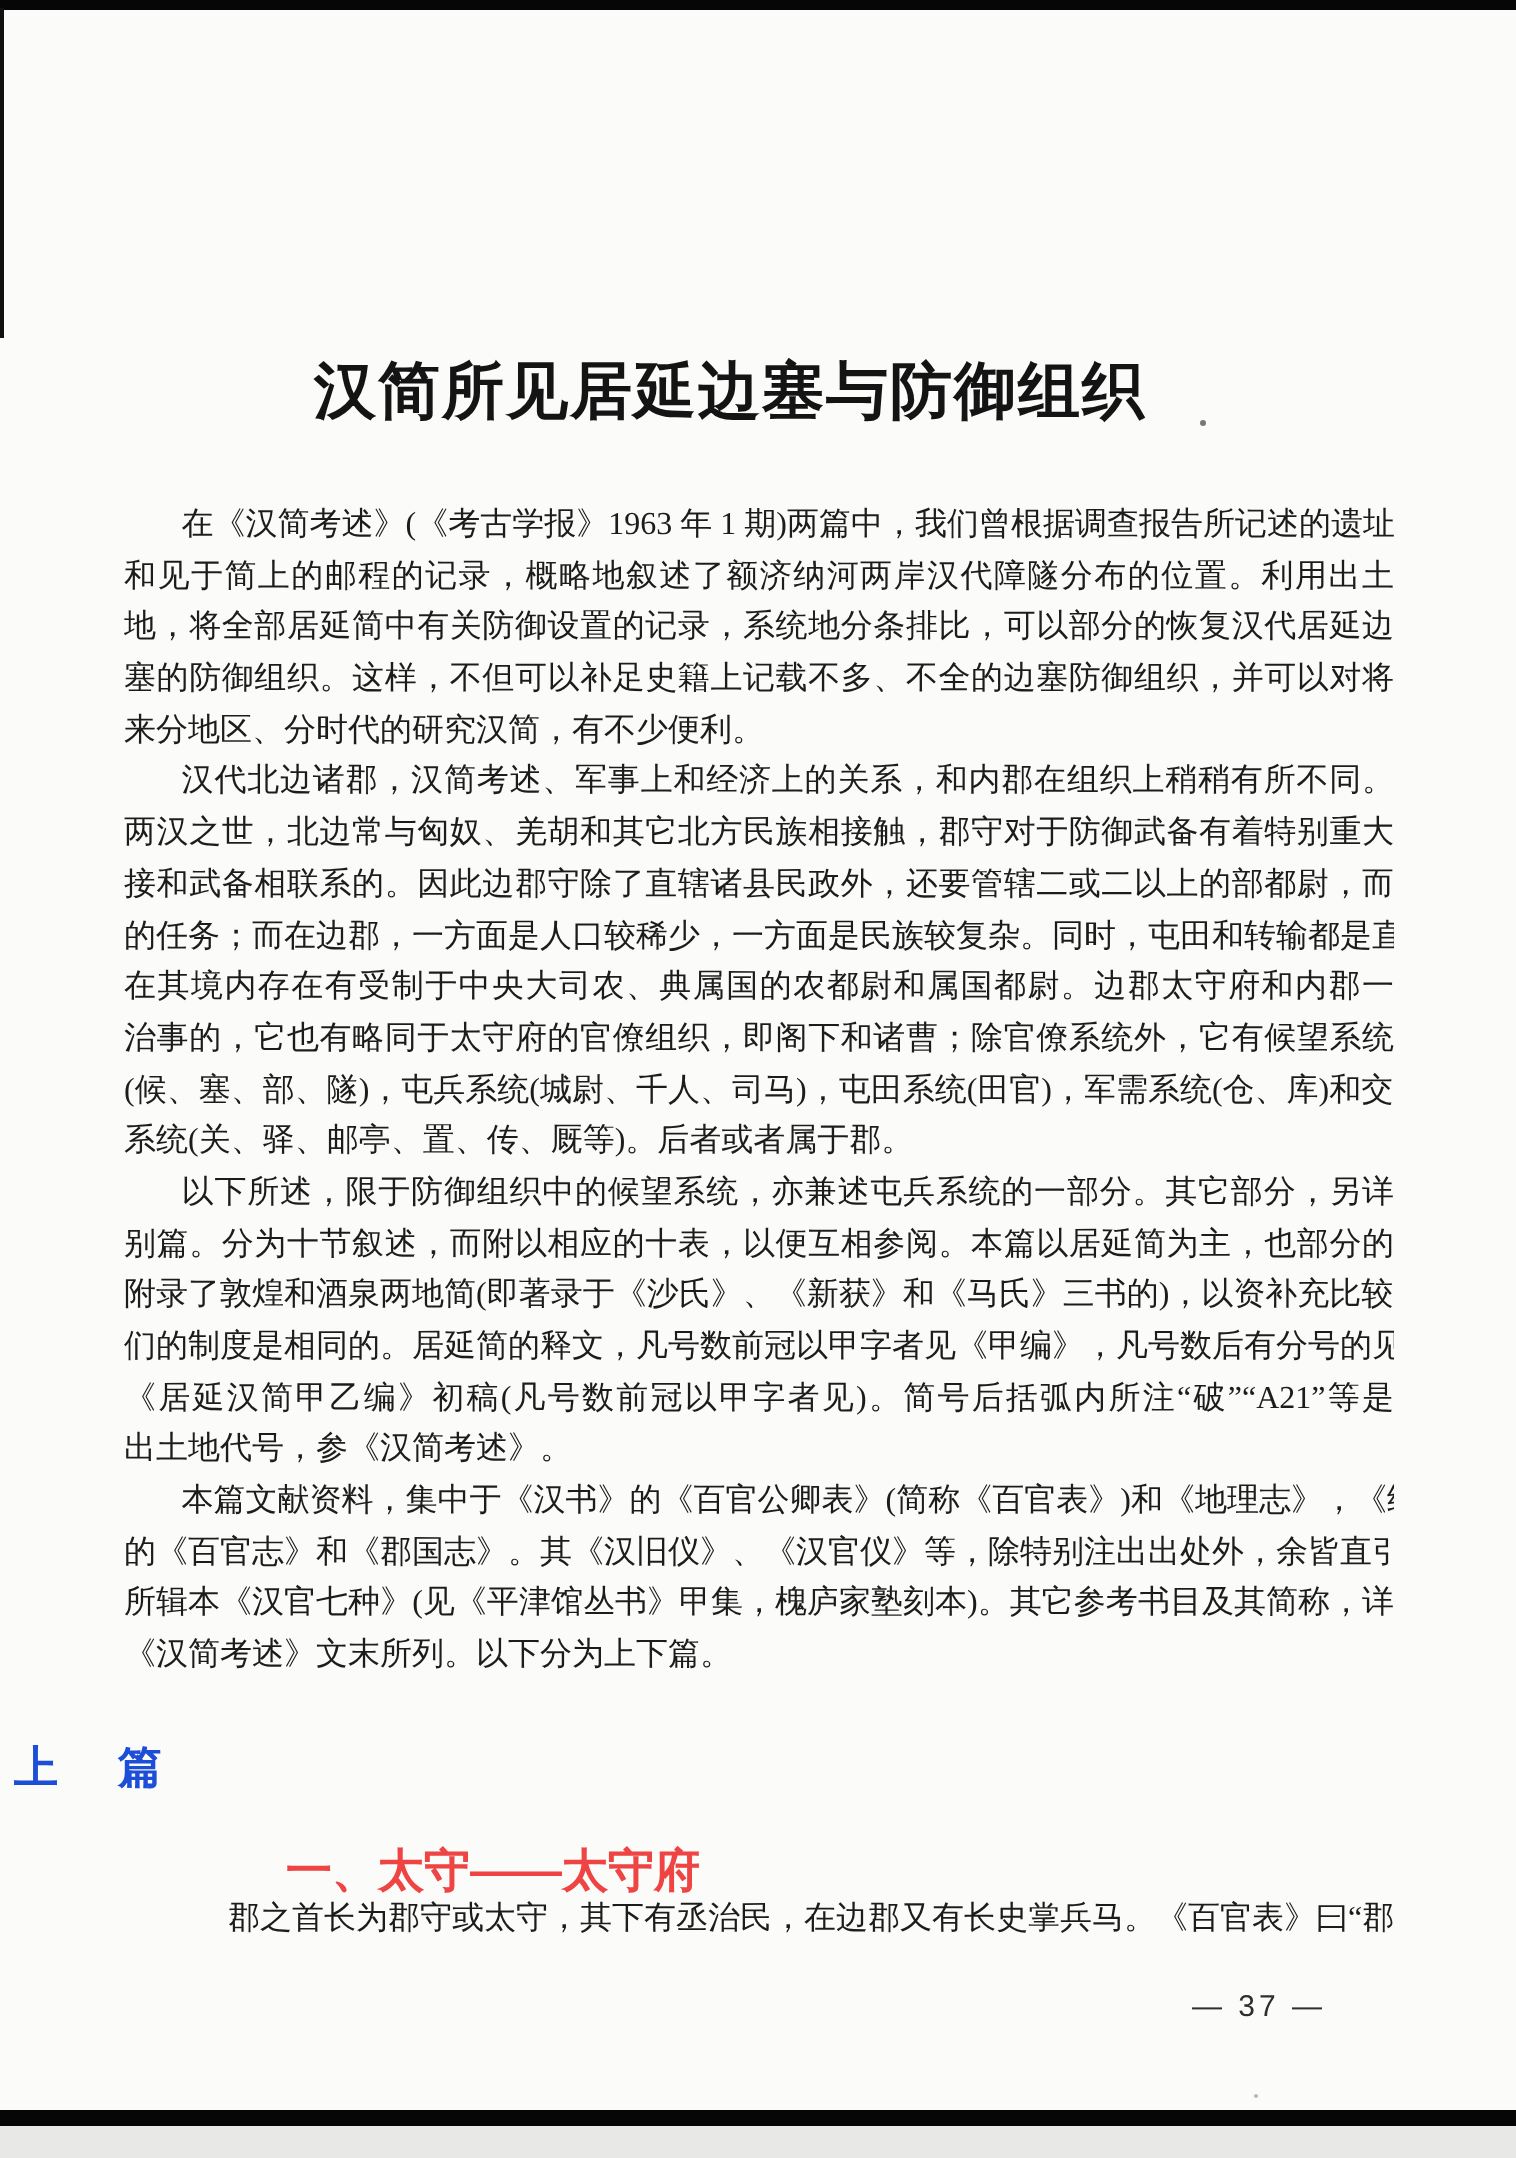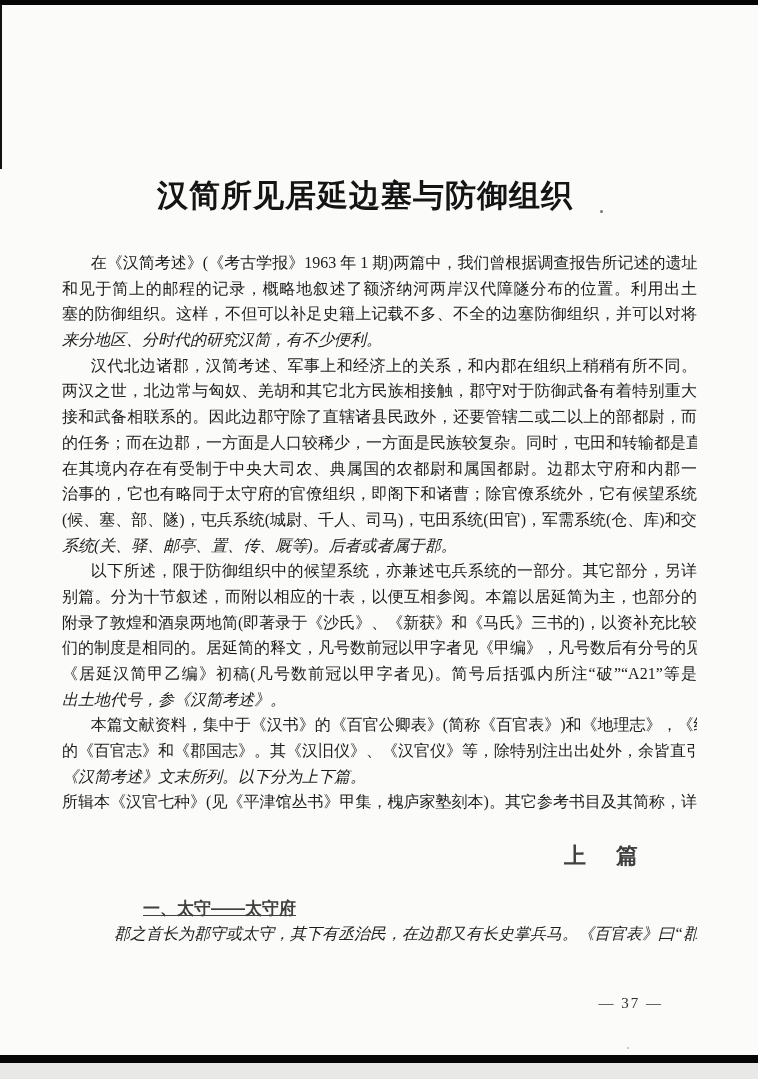--- a/index.html
+++ b/index.html
@@ -44,50 +44,49 @@
   }
   .line {
     height: 25.7px;
     line-height: 25.7px;
     text-align: justify;
     text-align-last: justify;
     overflow: hidden;
     white-space: nowrap;
   }
   .line.first { text-indent: 1.8em; }
-  .line.plast { text-align-last: left; font-style: italic; }
+  .line.plast { text-align-last: left; }
 
   .section-heading {
     margin: 28px 0 0 0;
-    font-family: Liberation Mono, monospace;
+    font-family: Liberation Sans, sans-serif;
     font-weight: 700;
     font-size: 22px;
     line-height: 30px;
     letter-spacing: 4px;
-    text-align: right;
+    text-align: left;
     transform: translateX(-55px);
-    color: #404040;
+    color: #1d4ed8;
   }
   .subsection-heading {
     margin: 24px 0 0 0;
     padding-left: 81px;
     font-family: "Liberation Sans", "DejaVu Sans", sans-serif;
     font-weight: 700;
-    font-size: 17px;
+    font-size: 23px;
     line-height: 24px;
-    color: #404040;
-    text-decoration: underline;
+    color: #ef4444;
   }
   .subsection-body .line.first { text-indent: 3.25em; }
   .subsection-body .line.plast { text-align-last: justify; }
 
   .page-number {
     position: absolute;
     right: 95px; top: 995px;
-    font-family: Liberation Serif, serif;
+    font-family: Liberation Sans, sans-serif;
     font-size: 15px;
     letter-spacing: 2px;
     color: #2e2e2e;
   }
 </style>
 </head>
 <body>
 
 <div class="page">
 
@@ -96,40 +95,41 @@
 
   <h1 class="title">汉简所见居延边塞与防御组织</h1>
 
   <div class="speckle-1"></div>
 
   <div class="body-col">
 
     <div class="intro-paragraphs">
         <div class="line first">在《汉简考述》(《考古学报》1963 年 1 期)两篇中，我们曾根据调查报告所记述的遗址</div>
         <div class="line">和见于简上的邮程的记录，概略地叙述了额济纳河两岸汉代障隧分布的位置。利用出土</div>
+        <div class="line">地，将全部居延简中有关防御设置的记录，系统地分条排比，可以部分的恢复汉代居延边</div>
         <div class="line">塞的防御组织。这样，不但可以补足史籍上记载不多、不全的边塞防御组织，并可以对将</div>
         <div class="line plast">来分地区、分时代的研究汉简，有不少便利。</div>
         <div class="line first">汉代北边诸郡，汉简考述、军事上和经济上的关系，和内郡在组织上稍稍有所不同。</div>
         <div class="line">两汉之世，北边常与匈奴、羌胡和其它北方民族相接触，郡守对于防御武备有着特别重大</div>
         <div class="line">接和武备相联系的。因此边郡守除了直辖诸县民政外，还要管辖二或二以上的部都尉，而</div>
         <div class="line">的任务；而在边郡，一方面是人口较稀少，一方面是民族较复杂。同时，屯田和转输都是直</div>
         <div class="line">在其境内存在有受制于中央大司农、典属国的农都尉和属国都尉。边郡太守府和内郡一</div>
         <div class="line">治事的，它也有略同于太守府的官僚组织，即阁下和诸曹；除官僚系统外，它有候望系统</div>
         <div class="line">(候、塞、部、隧)，屯兵系统(城尉、千人、司马)，屯田系统(田官)，军需系统(仓、库)和交通</div>
         <div class="line plast">系统(关、驿、邮亭、置、传、厩等)。后者或者属于郡。</div>
         <div class="line first">以下所述，限于防御组织中的候望系统，亦兼述屯兵系统的一部分。其它部分，另详</div>
         <div class="line">别篇。分为十节叙述，而附以相应的十表，以便互相参阅。本篇以居延简为主，也部分的</div>
         <div class="line">附录了敦煌和酒泉两地简(即著录于《沙氏》、《新获》和《马氏》三书的)，以资补充比较，它</div>
         <div class="line">们的制度是相同的。居延简的释文，凡号数前冠以甲字者见《甲编》，凡号数后有分号的见</div>
         <div class="line">《居延汉简甲乙编》初稿(凡号数前冠以甲字者见)。简号后括弧内所注“破”“A21”等是</div>
         <div class="line plast">出土地代号，参《汉简考述》。</div>
         <div class="line first">本篇文献资料，集中于《汉书》的《百官公卿表》(简称《百官表》)和《地理志》，《续汉书》</div>
         <div class="line">的《百官志》和《郡国志》。其《汉旧仪》、《汉官仪》等，除特别注出出处外，余皆直引孙星衍</div>
+        <div class="line">所辑本《汉官七种》(见《平津馆丛书》甲集，槐庐家塾刻本)。其它参考书目及其简称，详</div>
         <div class="line plast">《汉简考述》文末所列。以下分为上下篇。</div>
-        <div class="line">所辑本《汉官七种》(见《平津馆丛书》甲集，槐庐家塾刻本)。其它参考书目及其简称，详</div>
       </div>
 
     <h2 class="section-heading">上　篇</h2>
 
     <h3 class="subsection-heading">一、太守——太守府</h3>
 
     <div class="subsection-body">
         <div class="line first plast">郡之首长为郡守或太守，其下有丞治民，在边郡又有长史掌兵马。《百官表》曰“郡守，</div>
       </div>
 

